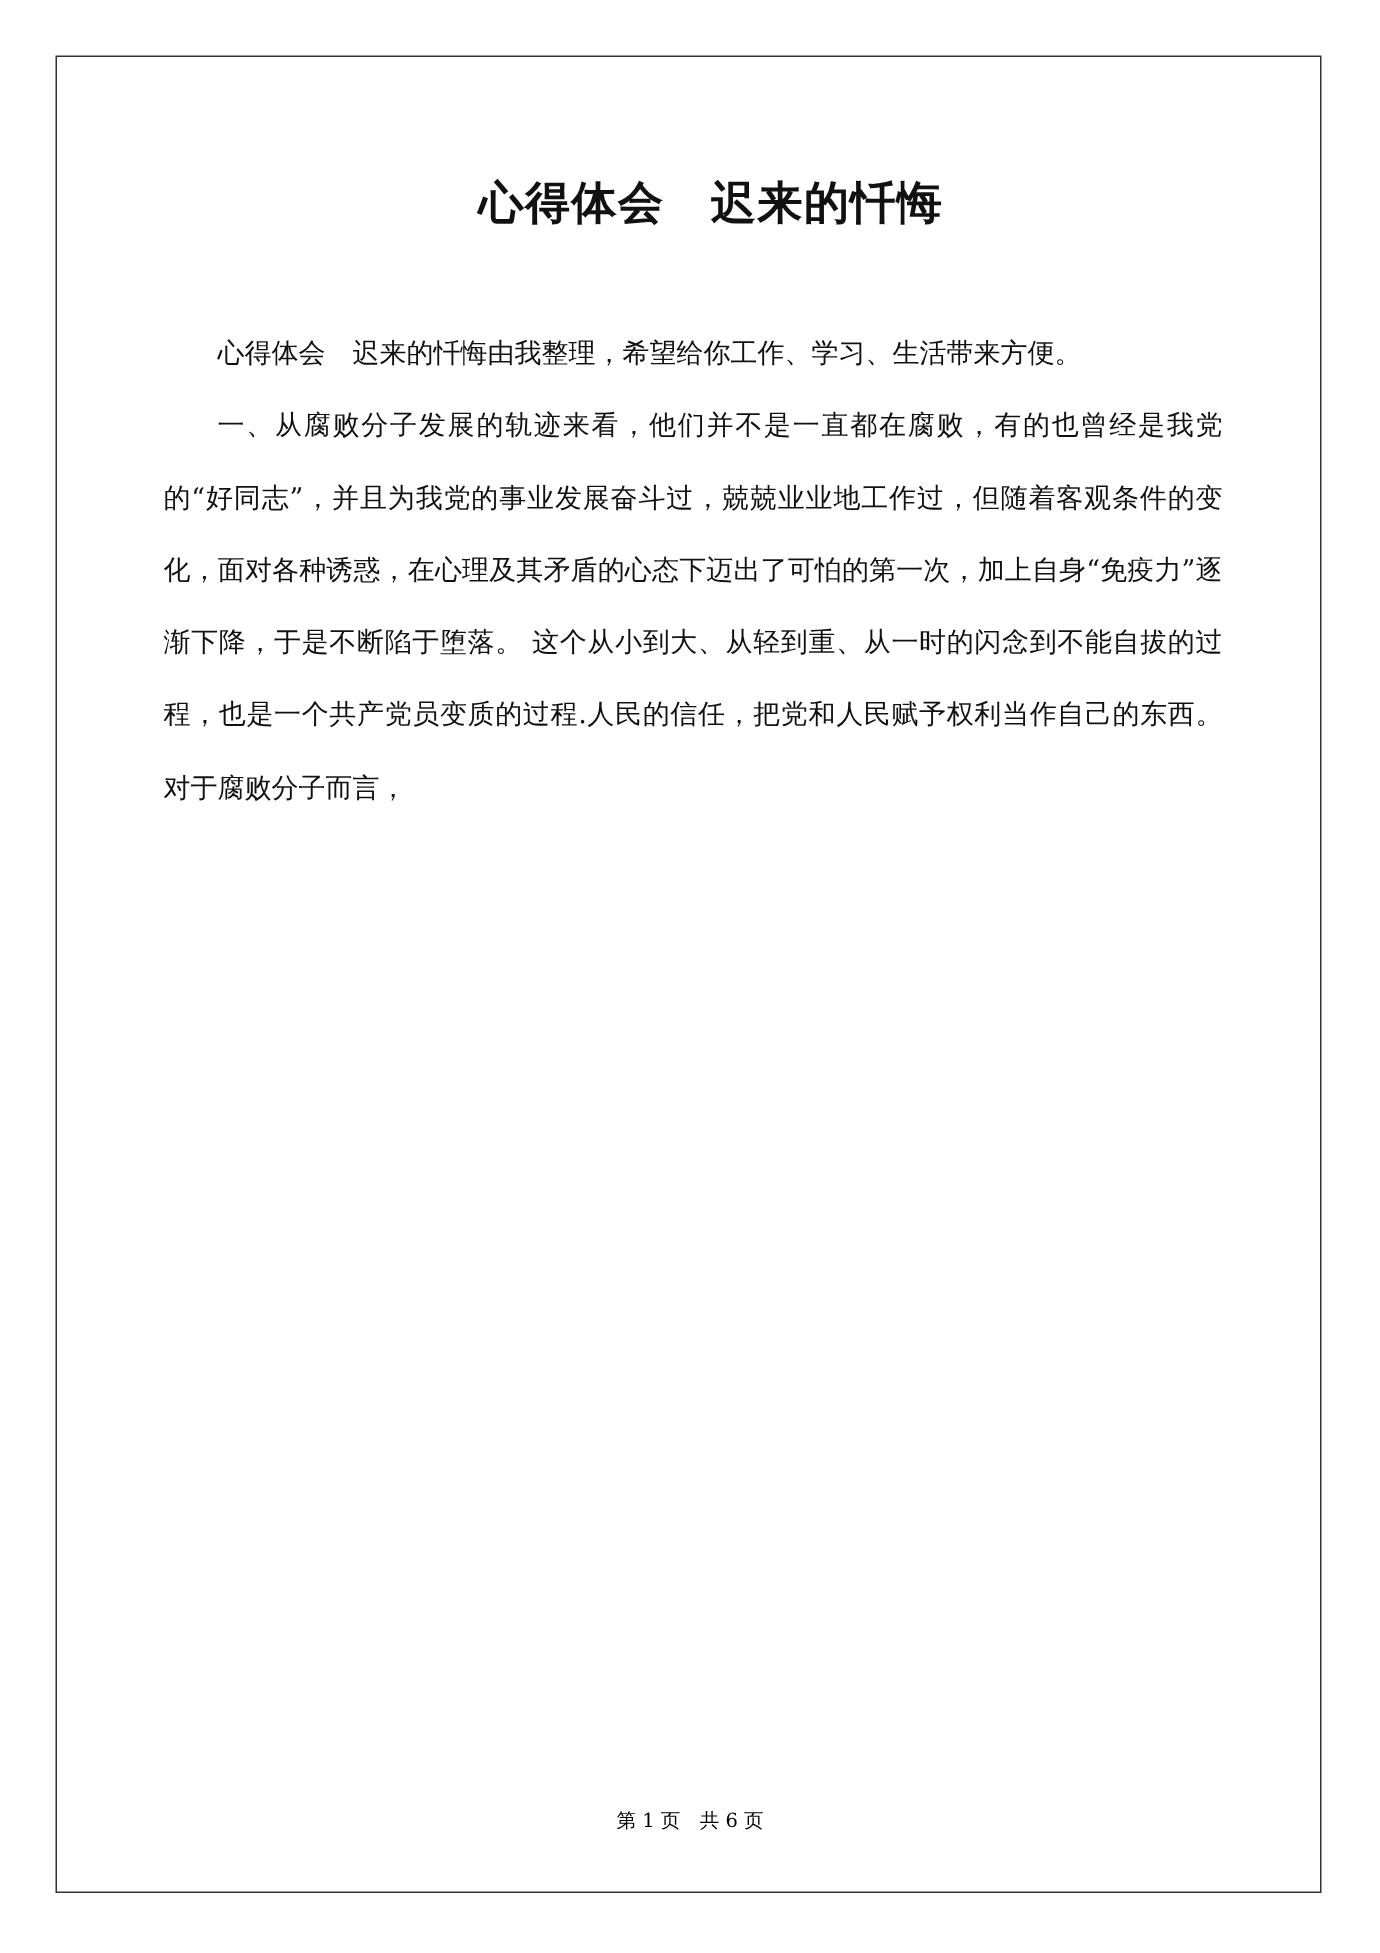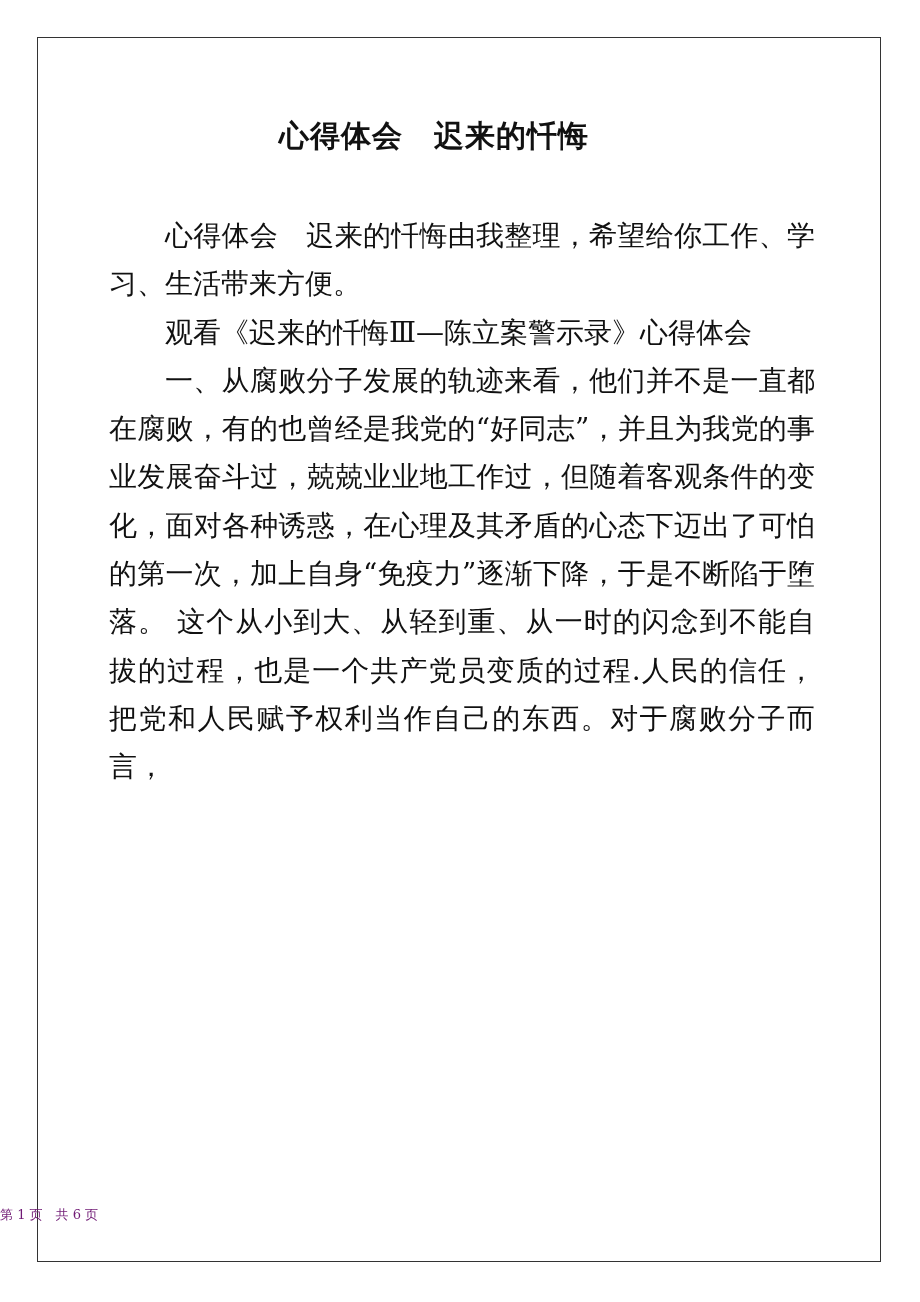--- a/index.html
+++ b/index.html
@@ -30,54 +30,54 @@
       width: 868px;
       top: 113px;
       text-align: center;
       font-family: "DejaVu Sans", "Liberation Sans", sans-serif;
       font-weight: bold;
       font-size: 30px;
       line-height: 46px;
       letter-spacing: 1px;
       margin: 0;
       white-space: pre;
+      padding-left: 40px;
     }
     .body-text {
       position: absolute;
       left: 109px;
       top: 212px;
       width: 706px;
-      font-size: 28px;
+      font-size: 18px;
       line-height: 48.3px;
     }
     .para {
       margin: 0;
       text-indent: 2em;
       text-align: justify;
       text-align-last: left;
       white-space: pre-wrap;
     }
     .footer {
       position: absolute;
       left: 0;
       width: 920px;
       top: 1206px;
-      text-align: left;
+      text-align: center;
       font-size: 13px;
       line-height: 18px;
-      color: #701a75;
+      color: #000000;
       white-space: pre;
     }
   </style>
 </head>
 <body>
 
 <div class="page-frame"></div>
 
 <h1 class="doc-title">心得体会　迟来的忏悔</h1>
 
 <div class="body-text">
   <p class="para">心得体会　迟来的忏悔由我整理，希望给你工作、学习、生活带来方便。</p>
-  <p class="para">观看《迟来的忏悔Ⅲ—陈立案警示录》心得体会</p>
   <p class="para">一、从腐败分子发展的轨迹来看，他们并不是一直都在腐败，有的也曾经是我党的“好同志”，并且为我党的事业发展奋斗过，兢兢业业地工作过，但随着客观条件的变化，面对各种诱惑，在心理及其矛盾的心态下迈出了可怕的第一次，加上自身“免疫力”逐渐下降，于是不断陷于堕落。 这个从小到大、从轻到重、从一时的闪念到不能自拔的过程，也是一个共产党员变质的过程.人民的信任，把党和人民赋予权利当作自己的东西。对于腐败分子而言，</p>
 </div>
 
 <div class="footer">第 1 页　共 6 页</div>
 
 </body></html>

